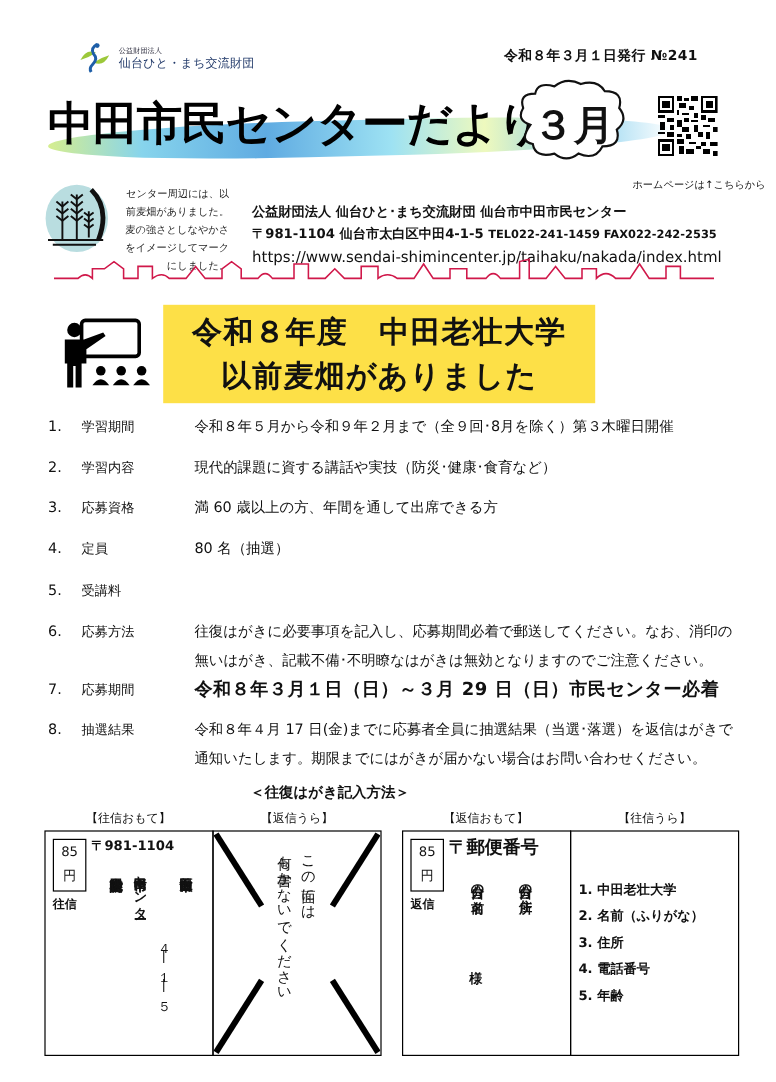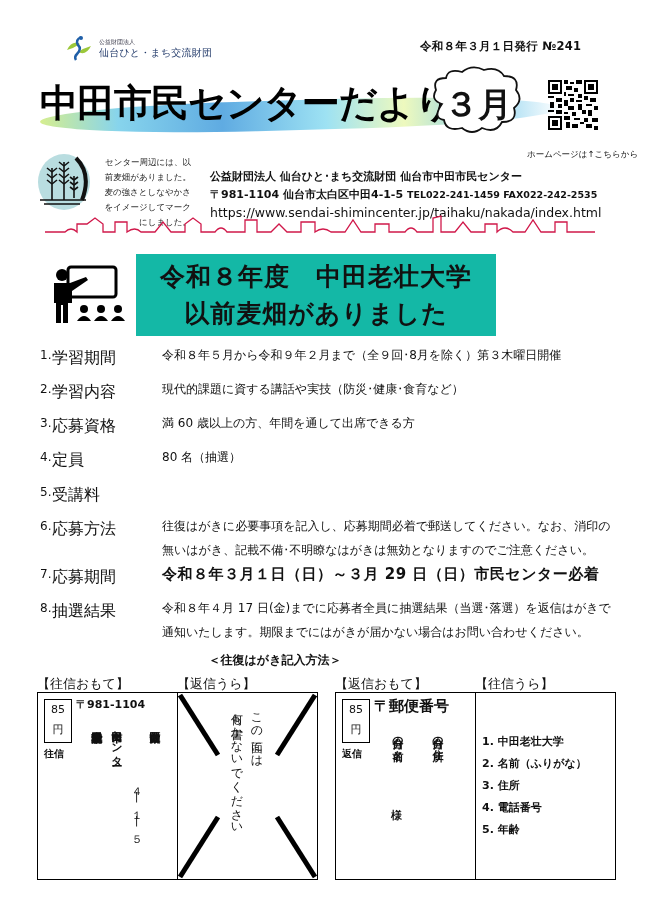--- a/index.html
+++ b/index.html
@@ -25,32 +25,32 @@
   #wheat-logo { left:36px; top:150px; width:56px; height:62px; }
   #logo-caption { left:99px; top:155px; width:92px; font-size:8.5px; line-height:15px; text-align:right; color:#222; }
   #contact { left:210px; top:168px; font-size:11px; line-height:18px; }
   #contact .l1, #contact .l2 { font-weight:bold; }
   #contact .url { font-size:12.5px; font-weight:normal;text-align:center; }
   #contact .small { font-size:9.5px; font-weight:bold; }
   #skyline { left:45px; top:214px; width:550px; height:22px; }
 
   
   #teacher-icon { left:50px; top:265px; width:85px; height:60px; }
-  #banner { left:136px; top:254px; width:360px; height:82px; background:#14b8a6; }
+  #banner { left:136px; top:254px; width:360px; height:82px; background:#fde047; }
   #banner-line1 { left:0; top:6px; width:100%; text-align:center; font-size:25px; font-weight:bold; letter-spacing:1px; }
   #banner-line2 { left:0; top:43px; width:100%; text-align:center; font-size:25px; font-weight:bold; letter-spacing:1px; }
 
   .item-num { position:absolute; left:40px; font-size:12px; }
-  .item-label { position:absolute; left:52px; font-size:16px; }
+  .item-label { position:absolute; left:68px; font-size:11px; }
   .item-value { position:absolute; left:162px; width:455px; font-size:12px; line-height:24px; }
   .item-value.strong { font-size:15px; font-weight:bold; letter-spacing:0.5px; }
 
   
   #pc-heading { left:0; width:550px; top:652px; text-align:center; font-size:12px; font-weight:bold; }
-  .pc-label { position:absolute; top:675px; font-size:13px; }
+  .pc-label { position:absolute; top:675px; font-size:10px; text-align:center; }
   .card { position:absolute; top:692px; height:188px; border:1px solid #000; box-sizing:border-box; }
   .stamp { position:absolute; left:6px; top:6px; width:28px; height:44px; border:1px solid #000; box-sizing:border-box;
            font-size:11px; text-align:center; line-height:20px; }
   .card-type { position:absolute; left:6px; top:54px; font-size:10px; font-weight:bold; }
   .postal { position:absolute; left:38px; top:4px; font-size:11px; font-weight:bold; }
   .vcol { position:absolute; font-size:11px; line-height:12px; font-weight:bold; }
   .reply-list { position:absolute; left:6px; top:38px; font-size:11px; font-weight:bold; line-height:22px; }
 </style>
 </head>
 <body>

